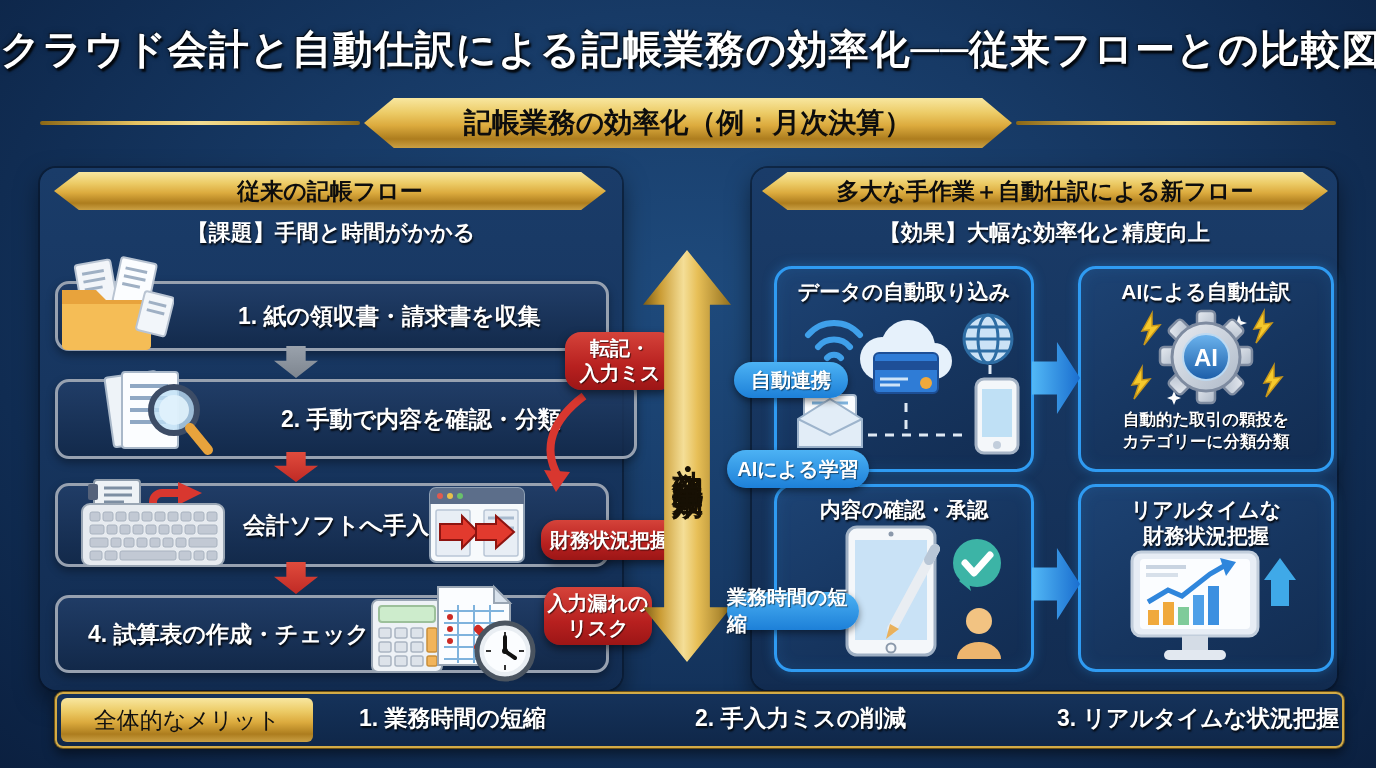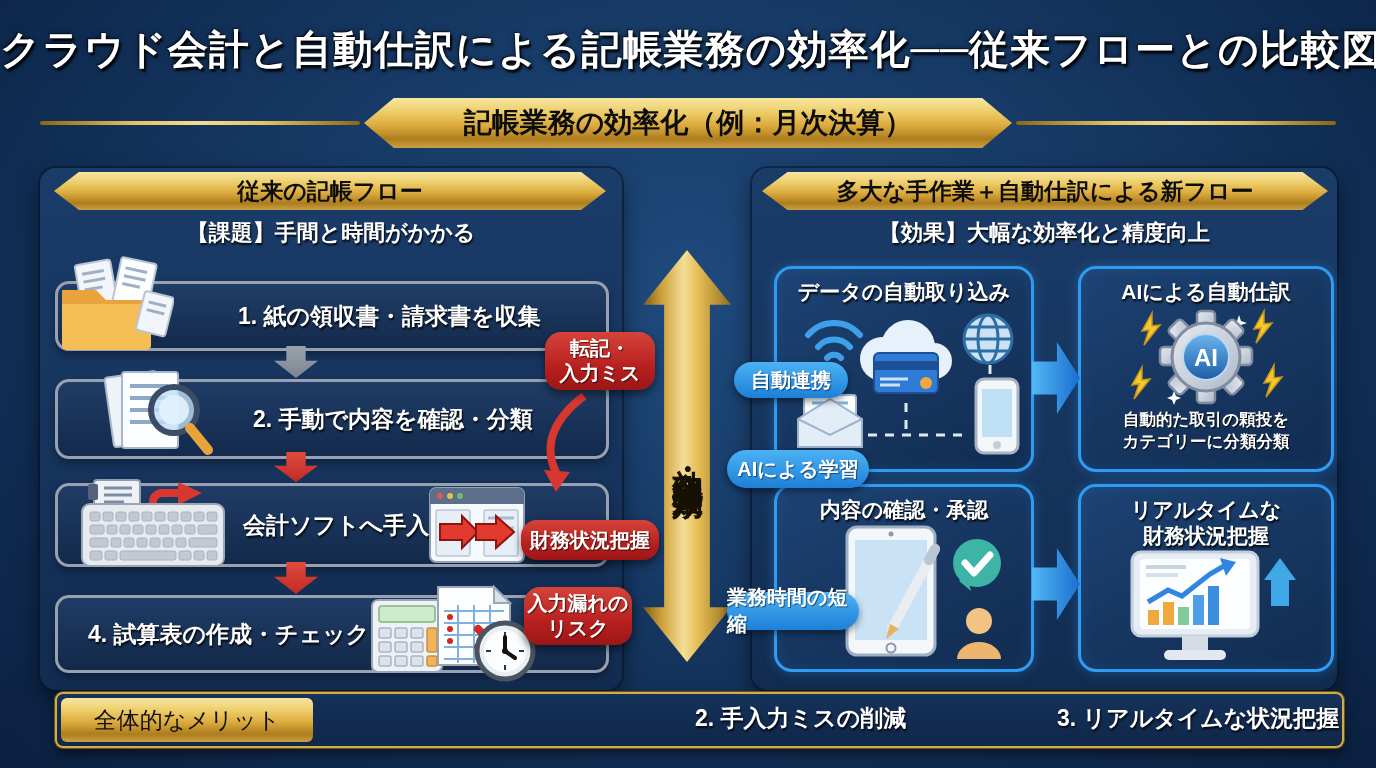--- a/index.html
+++ b/index.html
@@ -56,20 +56,21 @@
   .flow-arrow{clip-path:polygon(28% 0,72% 0,72% 46%,100% 46%,50% 100%,0 46%,28% 46%);}
   .arrow-gray{background:linear-gradient(180deg,#9aa2ac,#7d858f);}
   .arrow-red{background:linear-gradient(180deg,#e04b3c,#c02a25);}
   
   .risk-badge{
     background:linear-gradient(180deg,#d5433a 0%,#b7201f 60%,#9c1616 100%);
     border-radius:16px;color:#ffffff;font-weight:bold;font-size:20px;line-height:1.25;
     display:flex;align-items:center;justify-content:center;text-align:center;
     white-space:pre-line;box-shadow:0 4px 8px rgba(0,0,0,.5);
     text-shadow:1px 1px 1px rgba(0,0,0,.6);
+    margin-left:20px;
   }
   
   .center-arrow{
     left:643px;top:250px;width:88px;height:412px;
     clip-path:polygon(50% 0,100% 13.3%,76% 13.3%,76% 86.7%,100% 86.7%,50% 100%,0 86.7%,24% 86.7%,24% 13.3%,0 13.3%);
     background:linear-gradient(90deg,#7c5c14 0%,#cb9d36 20%,#f4de97 46%,#e7bf57 62%,#93701e 100%);
   }
   .center-arrow-label{
     left:643px;top:268px;width:88px;height:376px;
     display:flex;align-items:center;justify-content:center;
@@ -131,21 +132,21 @@
 
 <div class="abs panel left-panel"></div>
 <div class="abs panel-header gold-bg" style="left:54px;top:172px;width:552px;">
   <span>従来の記帳フロー</span>
 </div>
 <div class="abs panel-subtitle" style="left:40px;top:218px;width:582px;">【課題】手間と時間がかかる</div>
 
 <div class="abs step-row" style="top:281px;height:64px;left:55px;">
   <span style="padding-left:180px;">1. 紙の領収書・請求書を収集</span>
 </div>
-<div class="abs step-row" style="top:379px;height:74px;left:55px;">
+<div class="abs step-row" style="top:379px;height:74px;left:55px;padding-left:28px;">
   <span style="padding-left:195px;">2. 手動で内容を確認・分類</span>
 </div>
 <div class="abs step-row" style="top:483px;height:78px;left:55px;">
   <span style="padding-left:185px;">会計ソフトへ手入力</span>
 </div>
 <div class="abs step-row" style="top:595px;height:72px;left:55px;">
   <span style="padding-left:22px;margin-left:8px;">4. 試算表の作成・チェック</span>
 </div>
 
 <div class="abs flow-arrow arrow-gray" style="left:274px;top:346px;width:44px;height:32px;"></div>
@@ -466,15 +467,16 @@
 
 <div class="abs blue-right-arrow" style="left:1032px;top:342px;"></div>
 <div class="abs blue-right-arrow" style="left:1032px;top:548px;"></div>
 
 <div class="abs blue-pill" style="left:734px;top:362px;width:114px;height:36px;">自動連携</div>
 <div class="abs blue-pill" style="left:727px;top:450px;width:142px;height:38px;">AIによる学習</div>
 <div class="abs blue-pill" style="left:727px;top:592px;width:132px;height:38px;">業務時間の短縮</div>
 
 <div class="abs bottom-bar">
   <div class="abs bottom-label gold-bg">全体的なメリット</div>
+  <div class="abs bottom-item" style="left:302px;">1. 業務時間の短縮</div>
   <div class="abs bottom-item" style="left:638px;">2. 手入力ミスの削減</div>
   <div class="abs bottom-item" style="left:1000px;">3. リアルタイムな状況把握</div>
 </div>
 
 </body></html>

